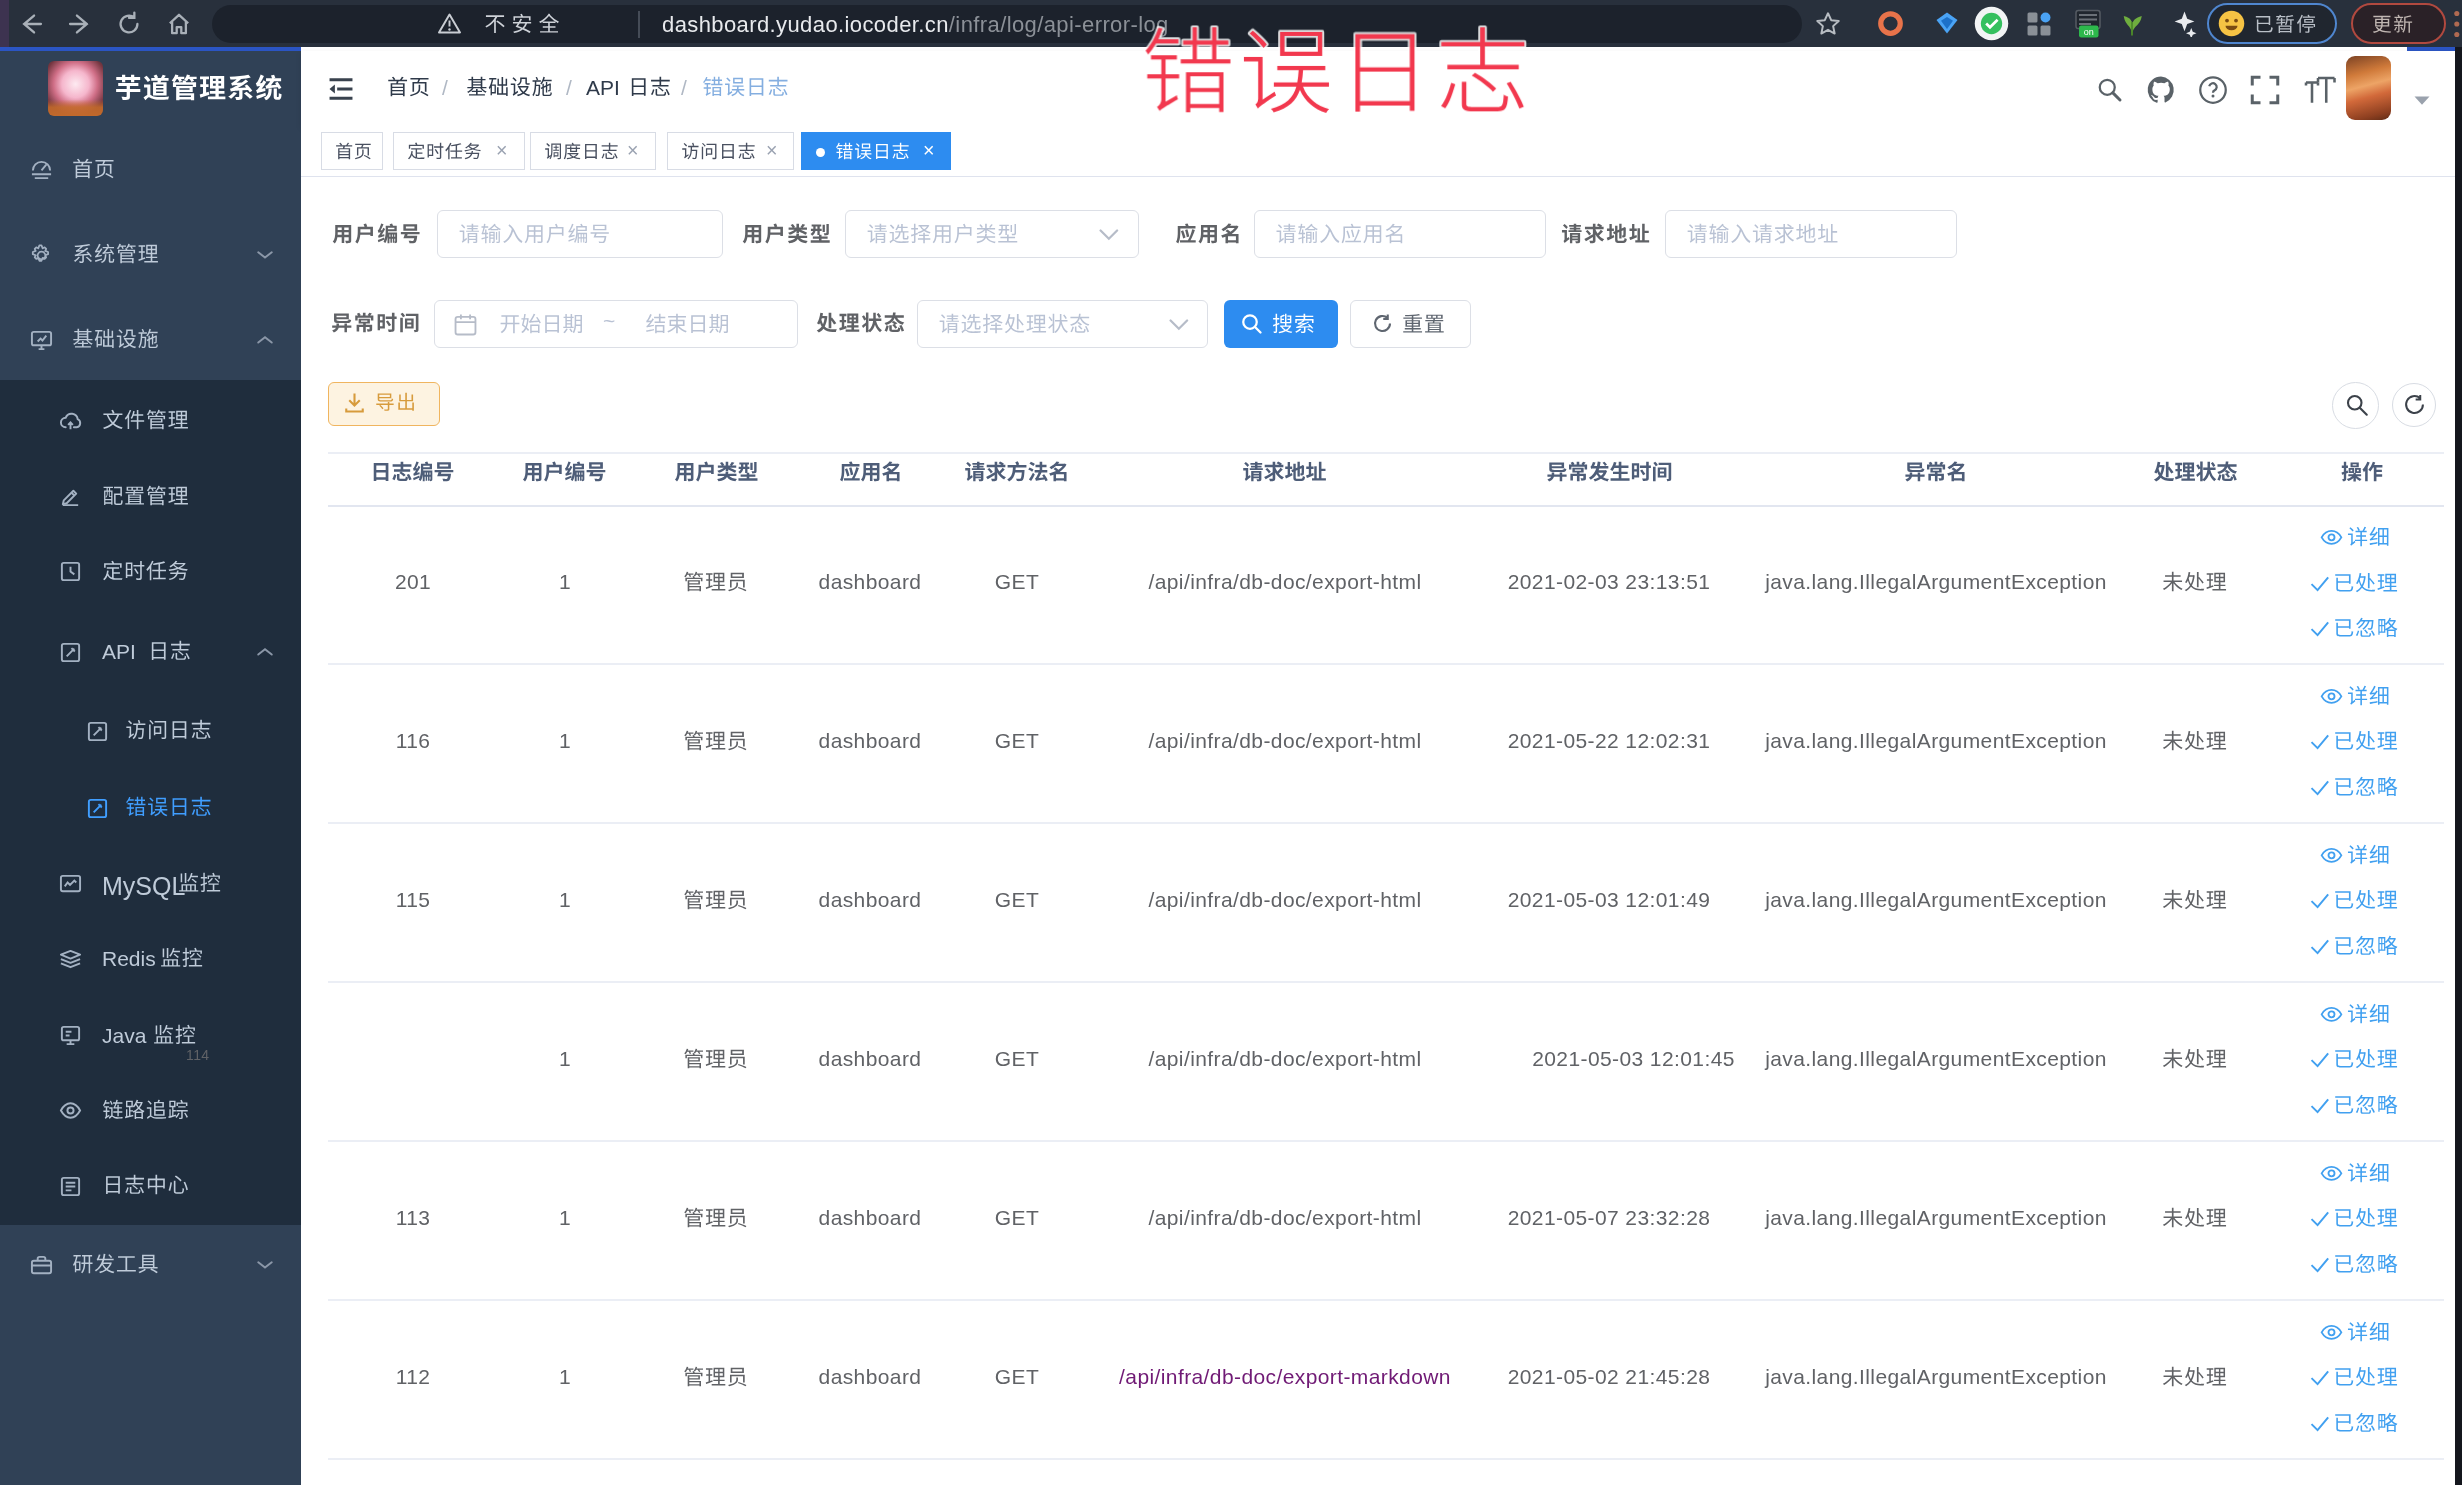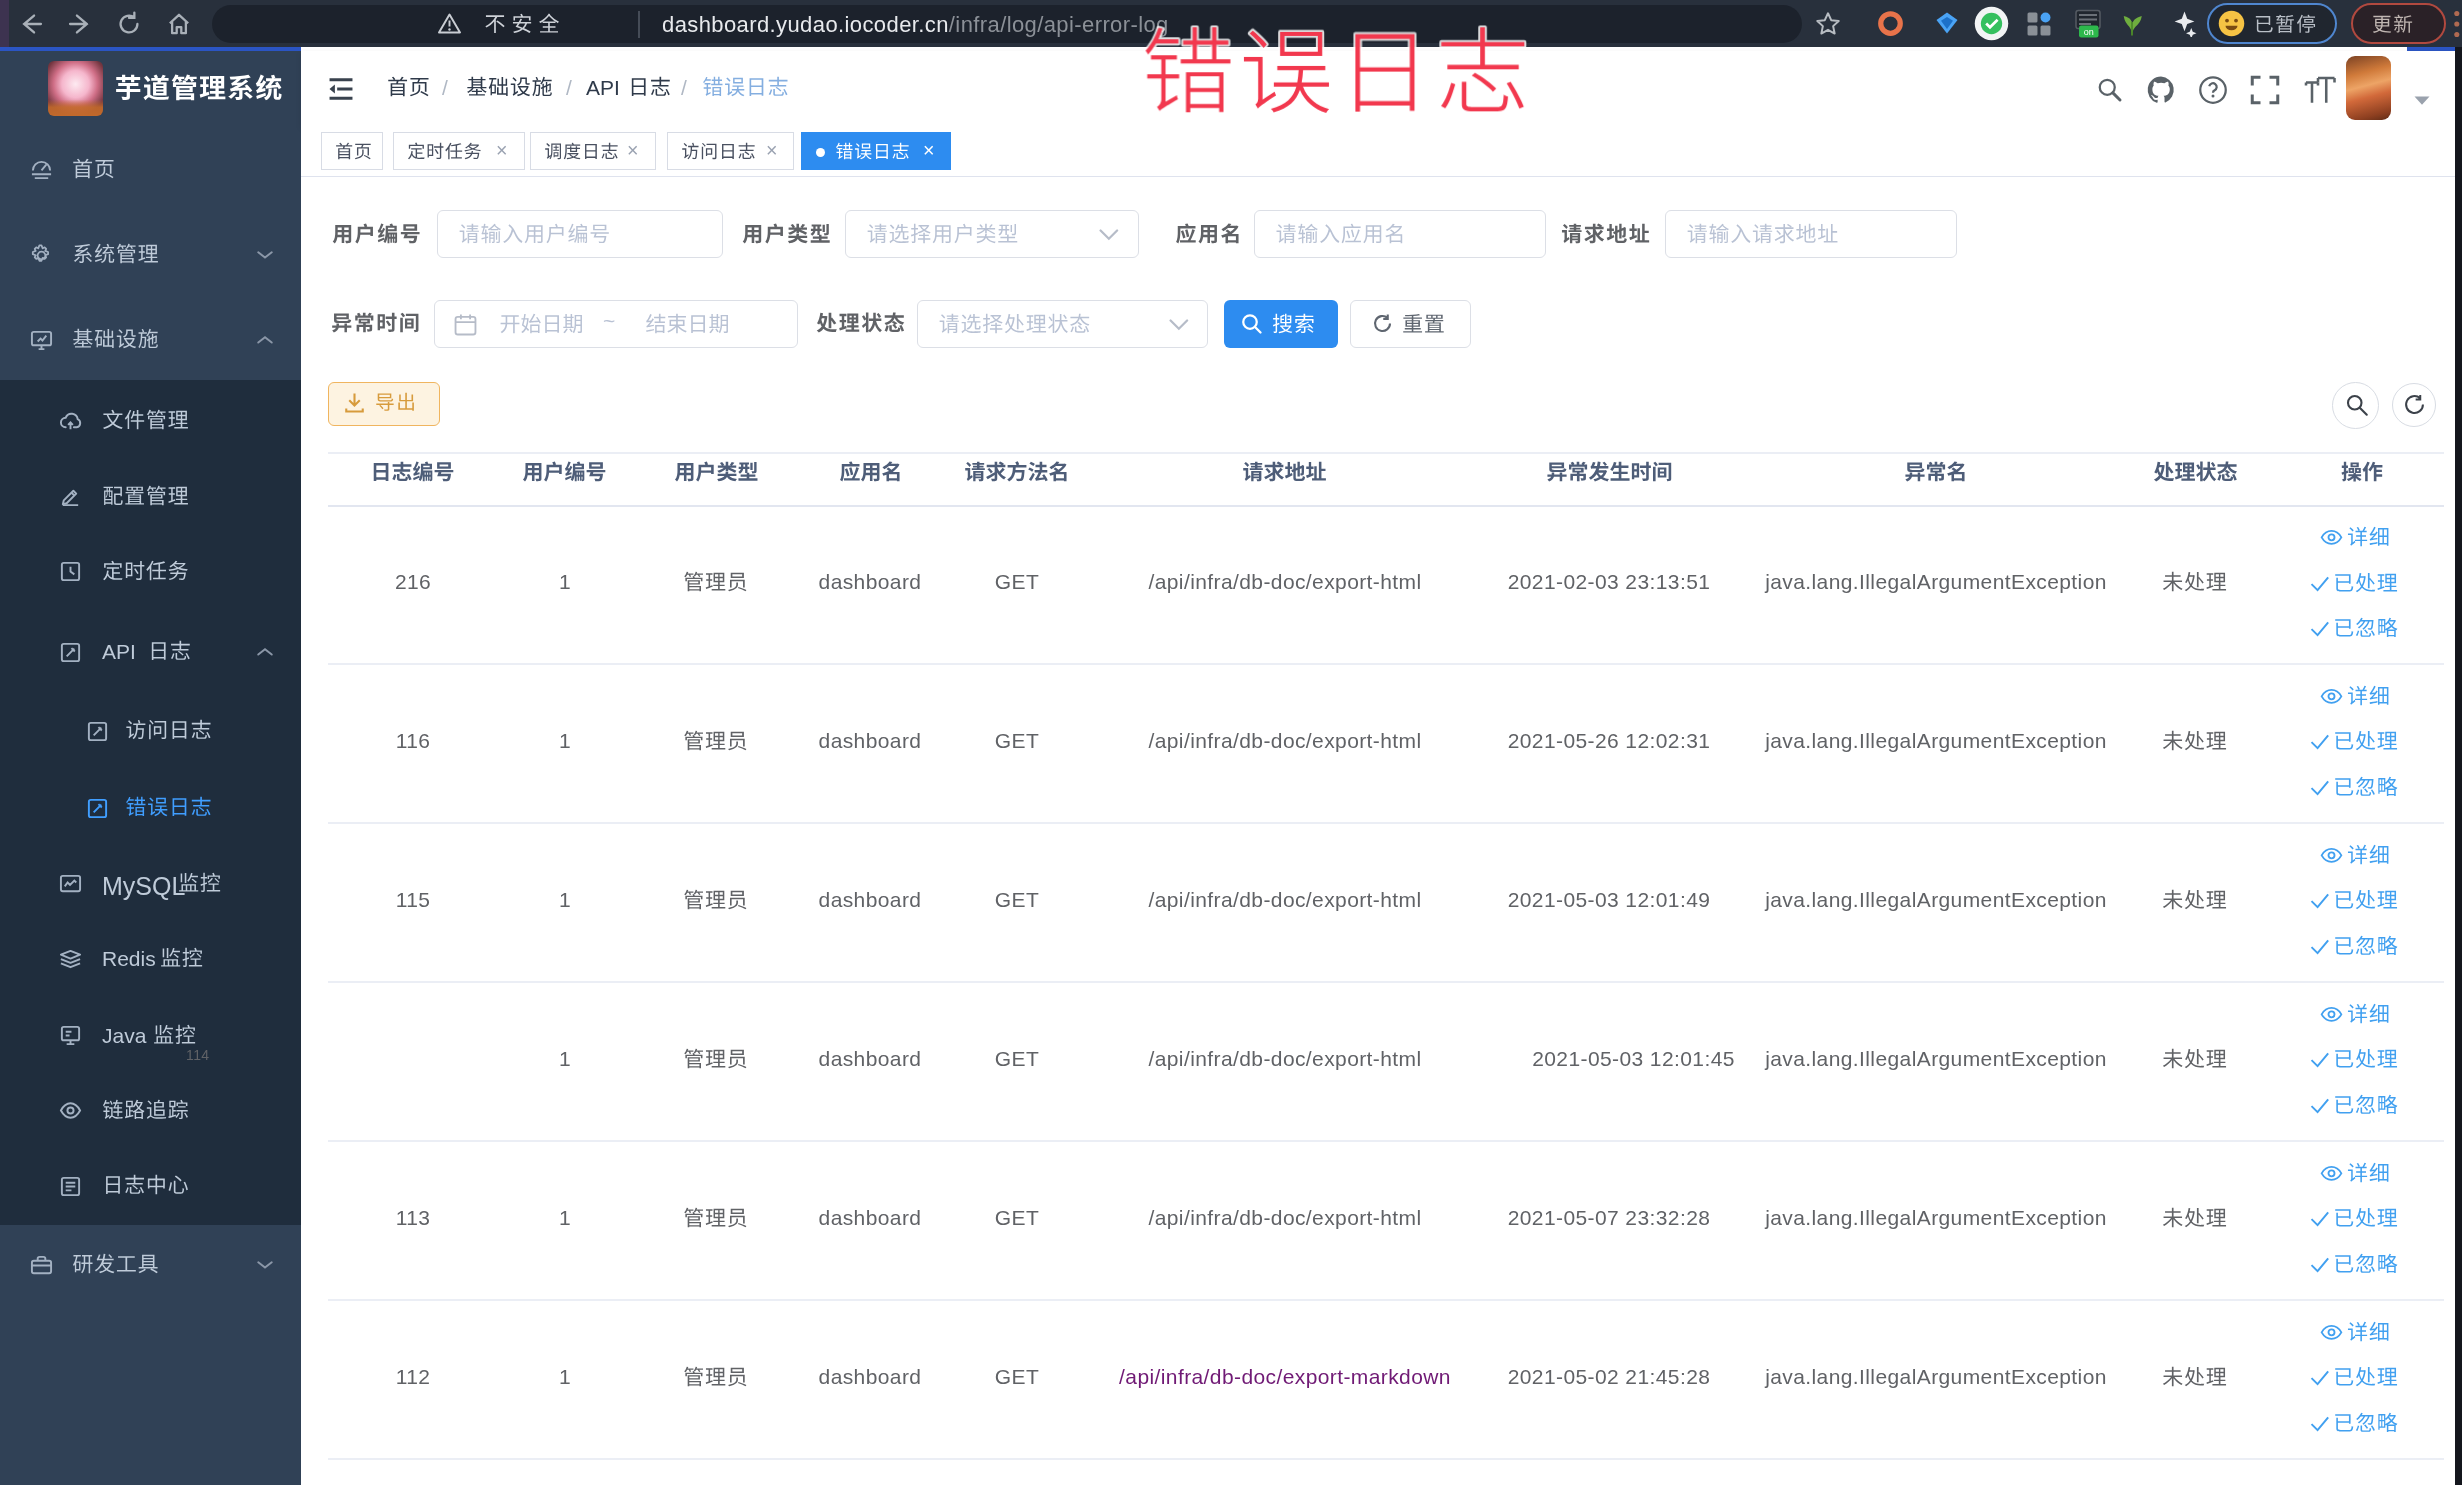--- a/index.html
+++ b/index.html
@@ -764,21 +764,21 @@
   </div>
 <div style="position:absolute;left:2341px;top:461px;">
     <svg class="z " style="" width="42" height="21" viewBox="0 0 56.0 28.0">
       <g fill="#4e5d78" transform="translate(0,24.64) scale(0.02800,-0.02800)">
         <use href="#b64cd" x="0"></use>
         <use href="#b4f5c" x="1000"></use>
       </g>
     </svg>
   </div>
 <div class="abs" style="left:328px;top:505px;width:2116px;height:1.5px;background:#e2e6f0"></div>
-<div class="abs lat" style="left:413px;top:570px;width:454px;margin-left:-227px;text-align:center;font-size:21px;letter-spacing:0.4px;color:#606266;white-space:nowrap">216</div>
+<div class="abs lat" style="left:413px;top:570px;width:454px;margin-left:-227px;text-align:center;font-size:21px;letter-spacing:0.4px;color:#606266;white-space:nowrap">201</div>
 <div class="abs lat" style="left:565px;top:570px;width:454px;margin-left:-227px;text-align:center;font-size:21px;letter-spacing:0.4px;color:#606266;white-space:nowrap">1</div>
 <div style="position:absolute;left:683px;top:571px;">
     <svg class="z " style="" width="65" height="21" viewBox="0 0 86.0 28.0">
       <g fill="#606266" transform="translate(0,24.64) scale(0.02800,-0.02800)">
         <use href="#r7ba1" x="0"></use>
         <use href="#r7406" x="1036"></use>
         <use href="#r5458" x="2071"></use>
       </g>
     </svg>
   </div>
@@ -840,21 +840,21 @@
       <g fill="#606266" transform="translate(0,24.64) scale(0.02800,-0.02800)">
         <use href="#r7ba1" x="0"></use>
         <use href="#r7406" x="1036"></use>
         <use href="#r5458" x="2071"></use>
       </g>
     </svg>
   </div>
 <div class="abs lat" style="left:870px;top:729px;width:454px;margin-left:-227px;text-align:center;font-size:21px;letter-spacing:0.4px;color:#606266;white-space:nowrap">dashboard</div>
 <div class="abs lat" style="left:1017px;top:729px;width:454px;margin-left:-227px;text-align:center;font-size:21px;letter-spacing:0.4px;color:#606266;white-space:nowrap">GET</div>
 <div class="abs lat" style="left:1285px;top:729px;width:454px;margin-left:-227px;text-align:center;font-size:21px;letter-spacing:0.4px;color:#606266;white-space:nowrap">/api/infra/db-doc/export-html</div>
-<div class="abs lat" style="left:1609px;top:729px;width:454px;margin-left:-227px;text-align:center;font-size:21px;letter-spacing:0.4px;color:#606266;white-space:nowrap">2021-05-26 12:02:31</div>
+<div class="abs lat" style="left:1609px;top:729px;width:454px;margin-left:-227px;text-align:center;font-size:21px;letter-spacing:0.4px;color:#606266;white-space:nowrap">2021-05-22 12:02:31</div>
 <div class="abs lat" style="left:1936px;top:729px;width:454px;margin-left:-227px;text-align:center;font-size:21px;letter-spacing:0.4px;color:#606266;white-space:nowrap">java.lang.IllegalArgumentException</div>
 <div style="position:absolute;left:2162px;top:730px;">
     <svg class="z " style="" width="65" height="21" viewBox="0 0 86.0 28.0">
       <g fill="#606266" transform="translate(0,24.64) scale(0.02800,-0.02800)">
         <use href="#r672a" x="0"></use>
         <use href="#r5904" x="1036"></use>
         <use href="#r7406" x="2071"></use>
       </g>
     </svg>
   </div>

